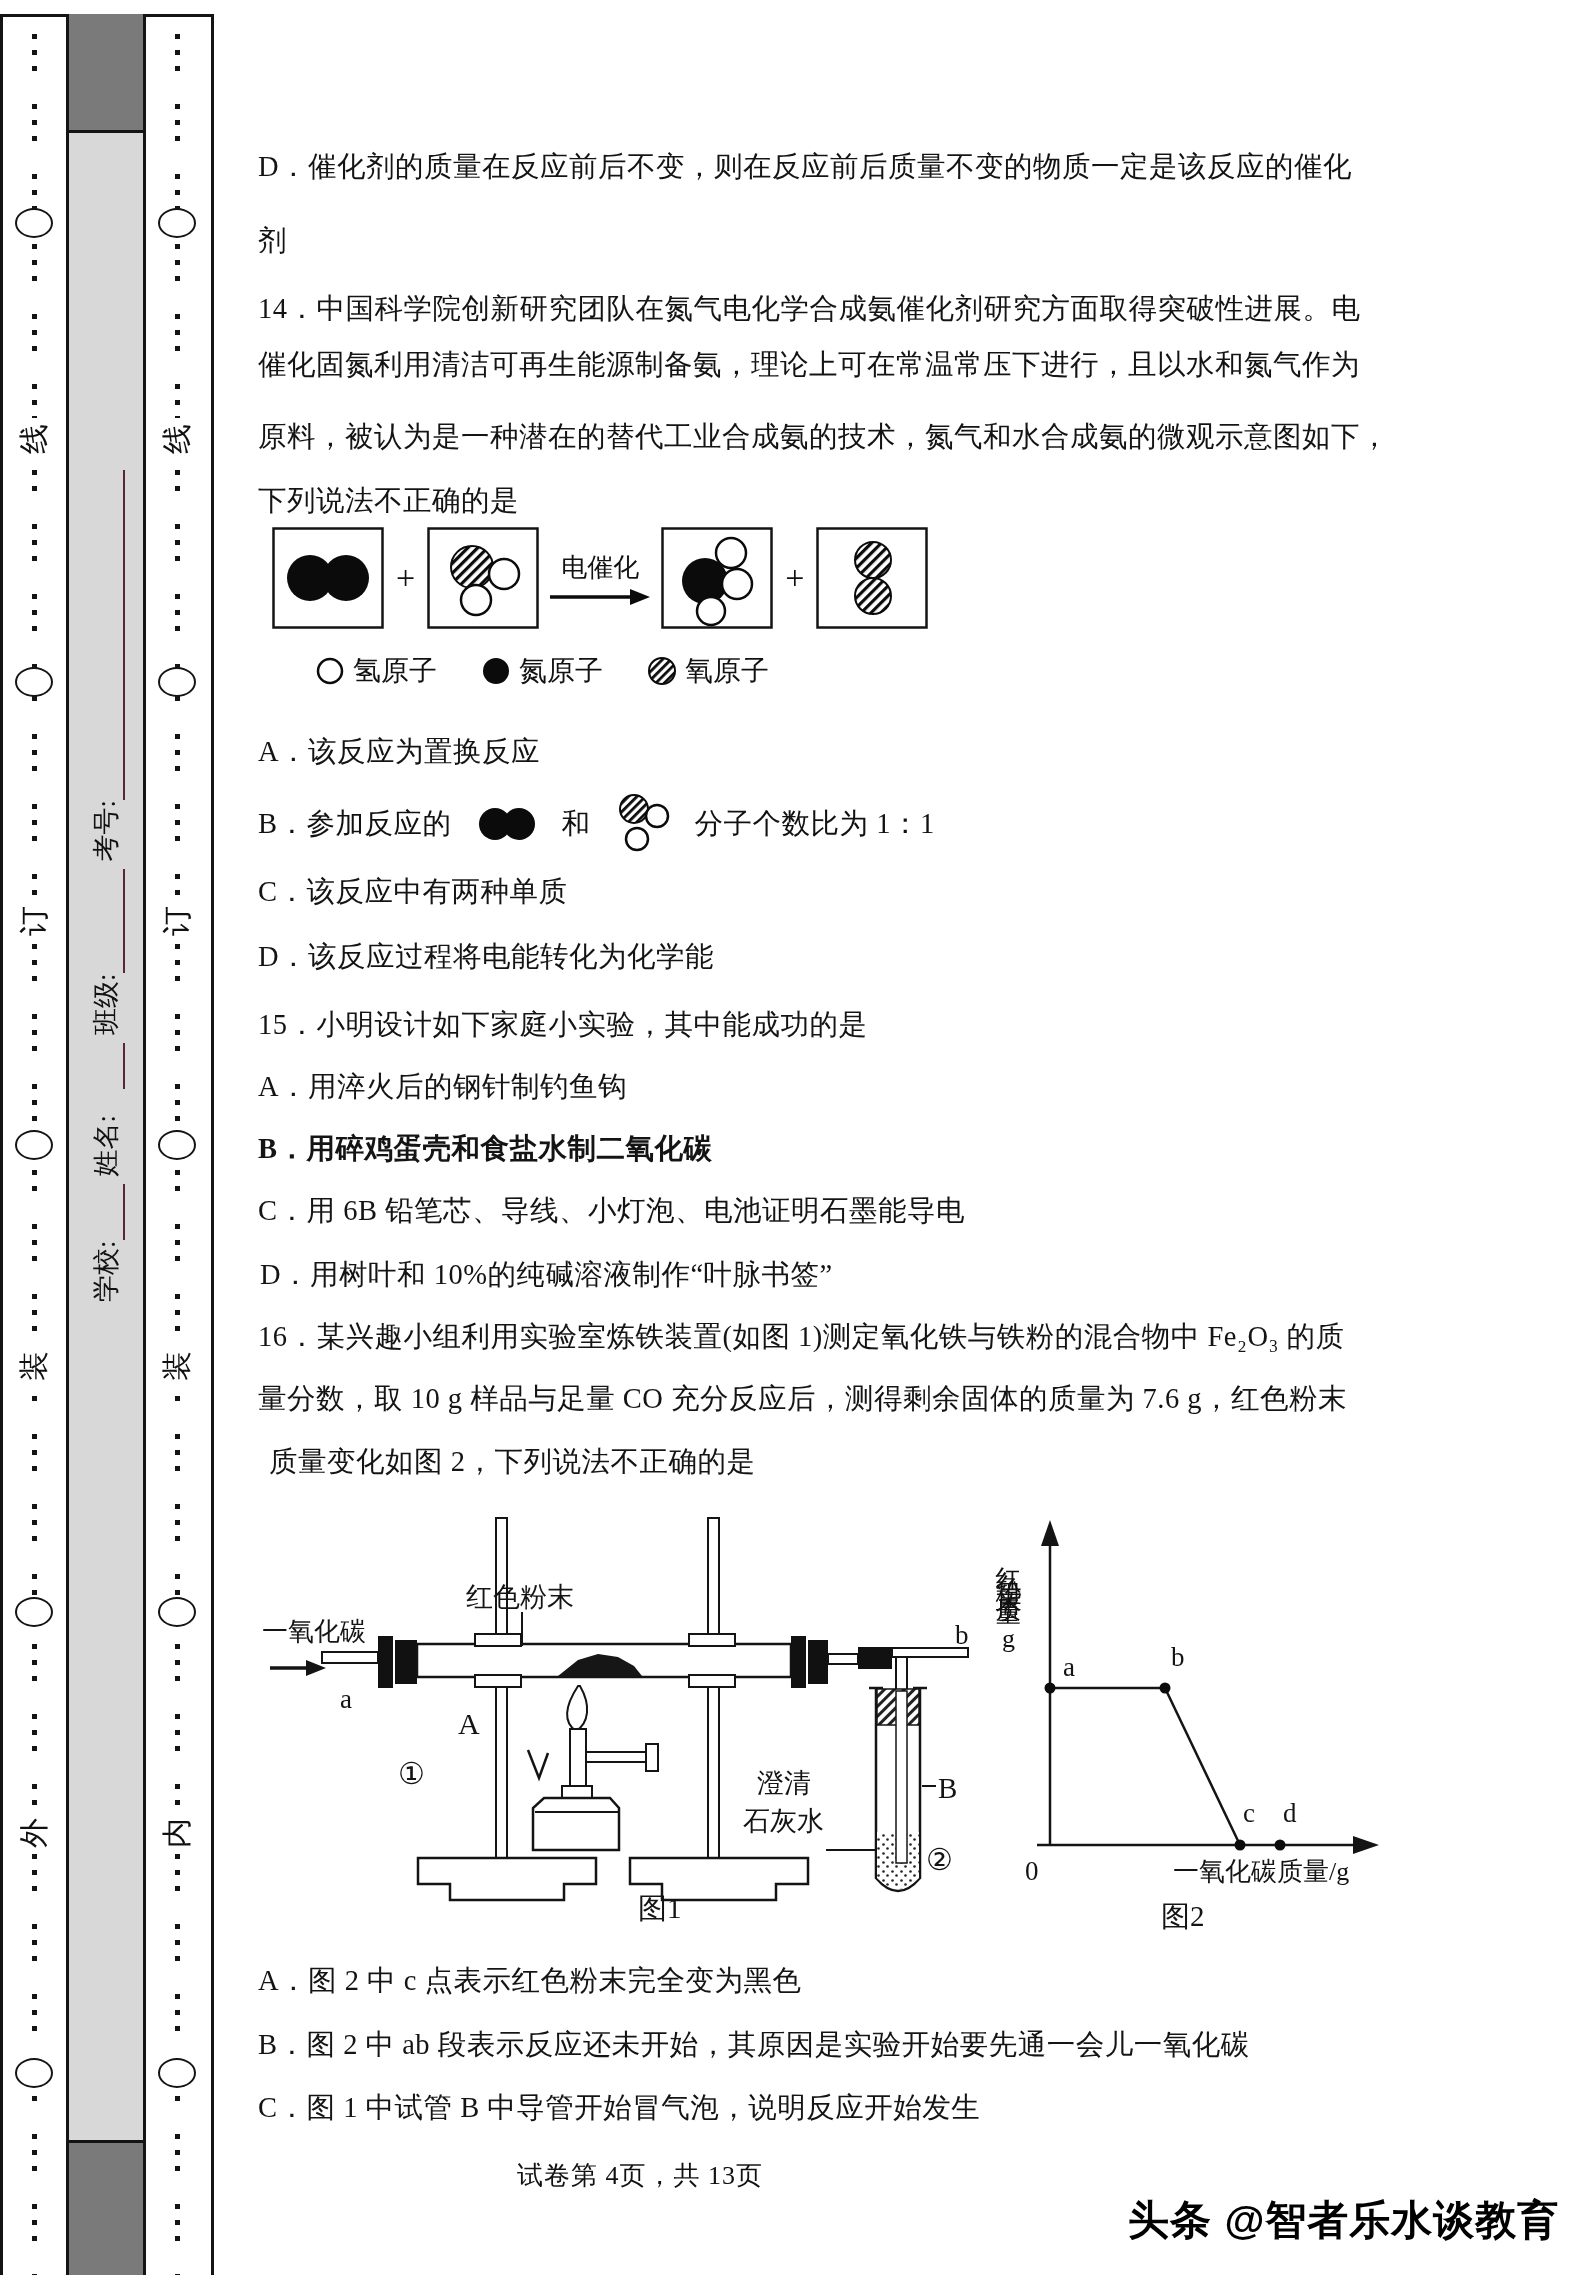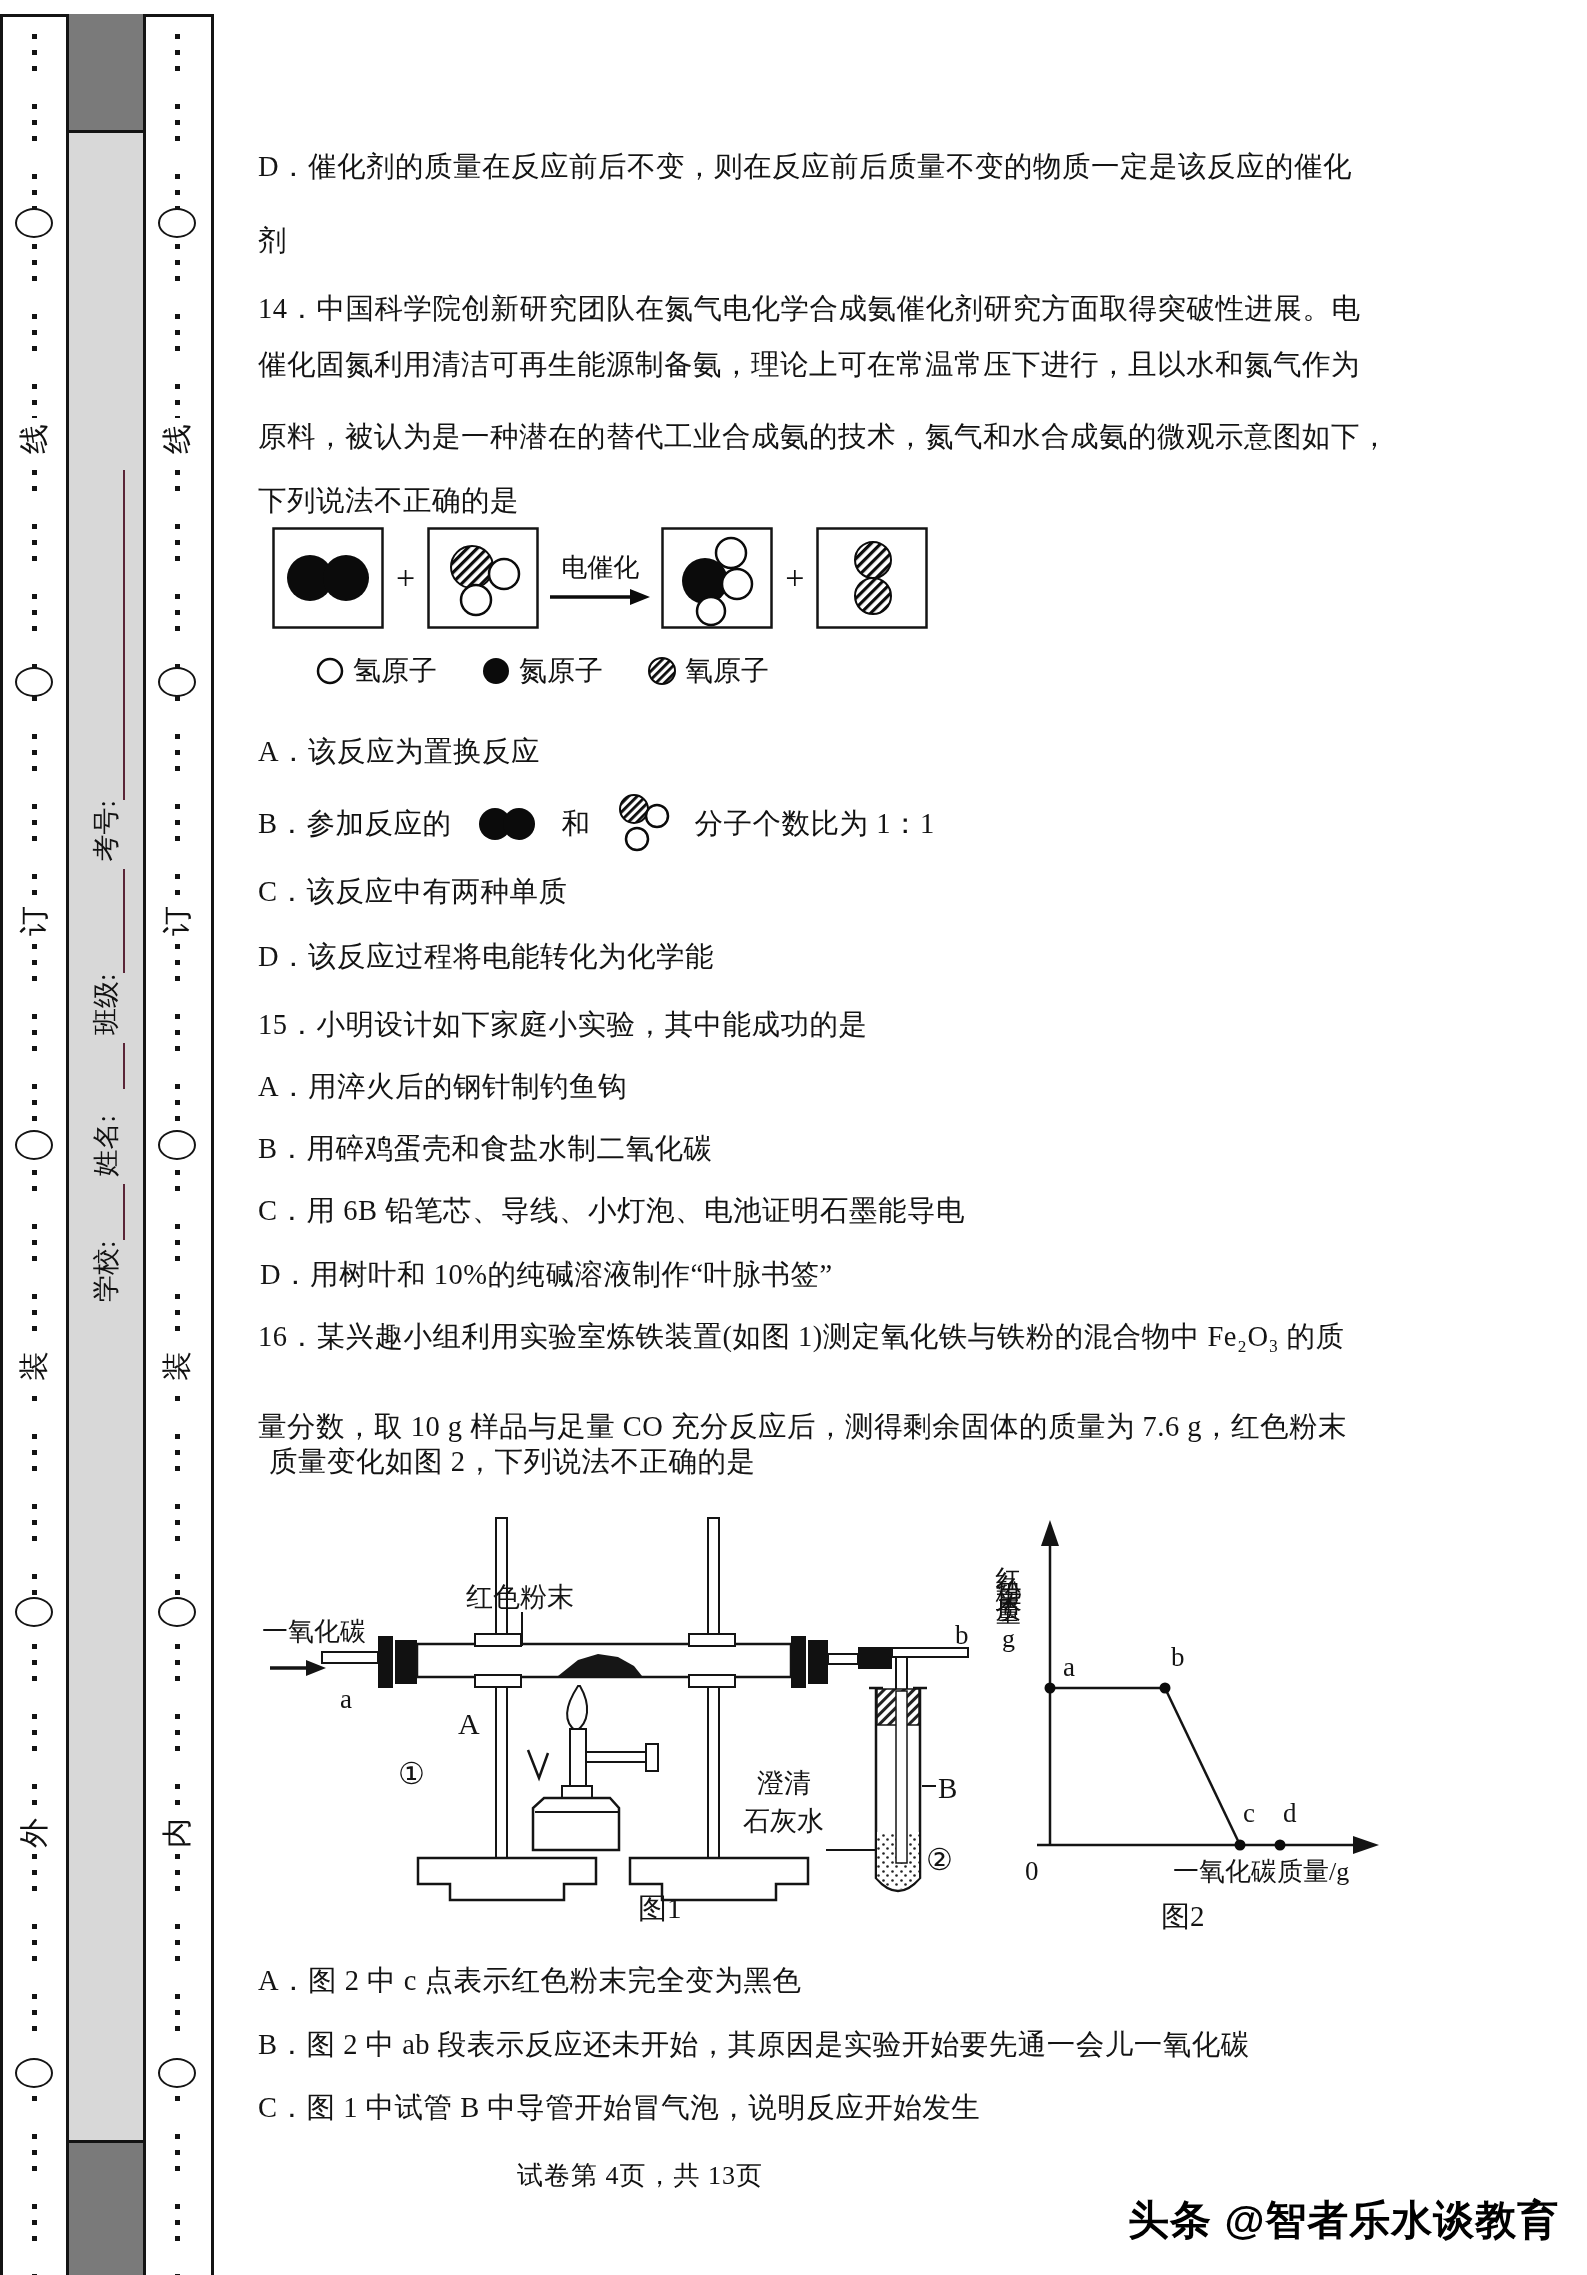--- a/index.html
+++ b/index.html
@@ -190,26 +190,26 @@
       <circle cx="43" cy="24" r="11" fill="#fff" stroke="#0b0b0b" stroke-width="2.5"></circle>
       <circle cx="23" cy="47" r="11" fill="#fff" stroke="#0b0b0b" stroke-width="2.5"></circle>
     </svg>
     <span>分子个数比为 1：1</span>
   </div>
   <div class="t" style="left:258px;top:873px;">C．该反应中有两种单质</div>
   <div class="t" style="left:258px;top:938px;">D．该反应过程将电能转化为化学能</div>
 
   <div class="t" style="left:258px;top:1006px;">15．小明设计如下家庭小实验，其中能成功的是</div>
   <div class="t" style="left:258px;top:1068px;">A．用淬火后的钢针制钓鱼钩</div>
-  <div class="t" style="left:258px;top:1130px;">B．用碎鸡蛋壳和食盐水制二氧化碳</div>
+  <div class="t" style="left:258px;top:1130px;font-weight:bold;">B．用碎鸡蛋壳和食盐水制二氧化碳</div>
   <div class="t" style="left:258px;top:1192px;">C．用 6B 铅笔芯、导线、小灯泡、电池证明石墨能导电</div>
   <div class="t" style="left:260px;top:1256px;">D．用树叶和 10%的纯碱溶液制作“叶脉书签”</div>
 
   <div class="t" style="left:258px;top:1318px;">16．某兴趣小组利用实验室炼铁装置(如图 1)测定氧化铁与铁粉的混合物中 Fe₂O₃ 的质</div>
-  <div class="t" style="left:258px;top:1380px;margin-top:28px;">量分数，取 10 g 样品与足量 CO 充分反应后，测得剩余固体的质量为 7.6 g，红色粉末</div>
+  <div class="t" style="left:258px;top:1380px;">量分数，取 10 g 样品与足量 CO 充分反应后，测得剩余固体的质量为 7.6 g，红色粉末</div>
   <div class="t" style="left:258px;top:1443px;margin-left:11px;">质量变化如图 2，下列说法不正确的是</div>
 
   <div class="figwrap" style="left:260px;top:1500px;width:720px;height:440px;">
     <svg width="720" height="440" viewBox="0 0 720 440">
       <defs>
         <pattern id="fph" width="7" height="7" patternTransform="rotate(45)" patternUnits="userSpaceOnUse">
           <rect width="7" height="7" fill="#fff"></rect>
             <rect width="3" height="7" fill="#222"></rect>
           </pattern>
         <pattern id="fpd" width="9" height="9" patternUnits="userSpaceOnUse">

